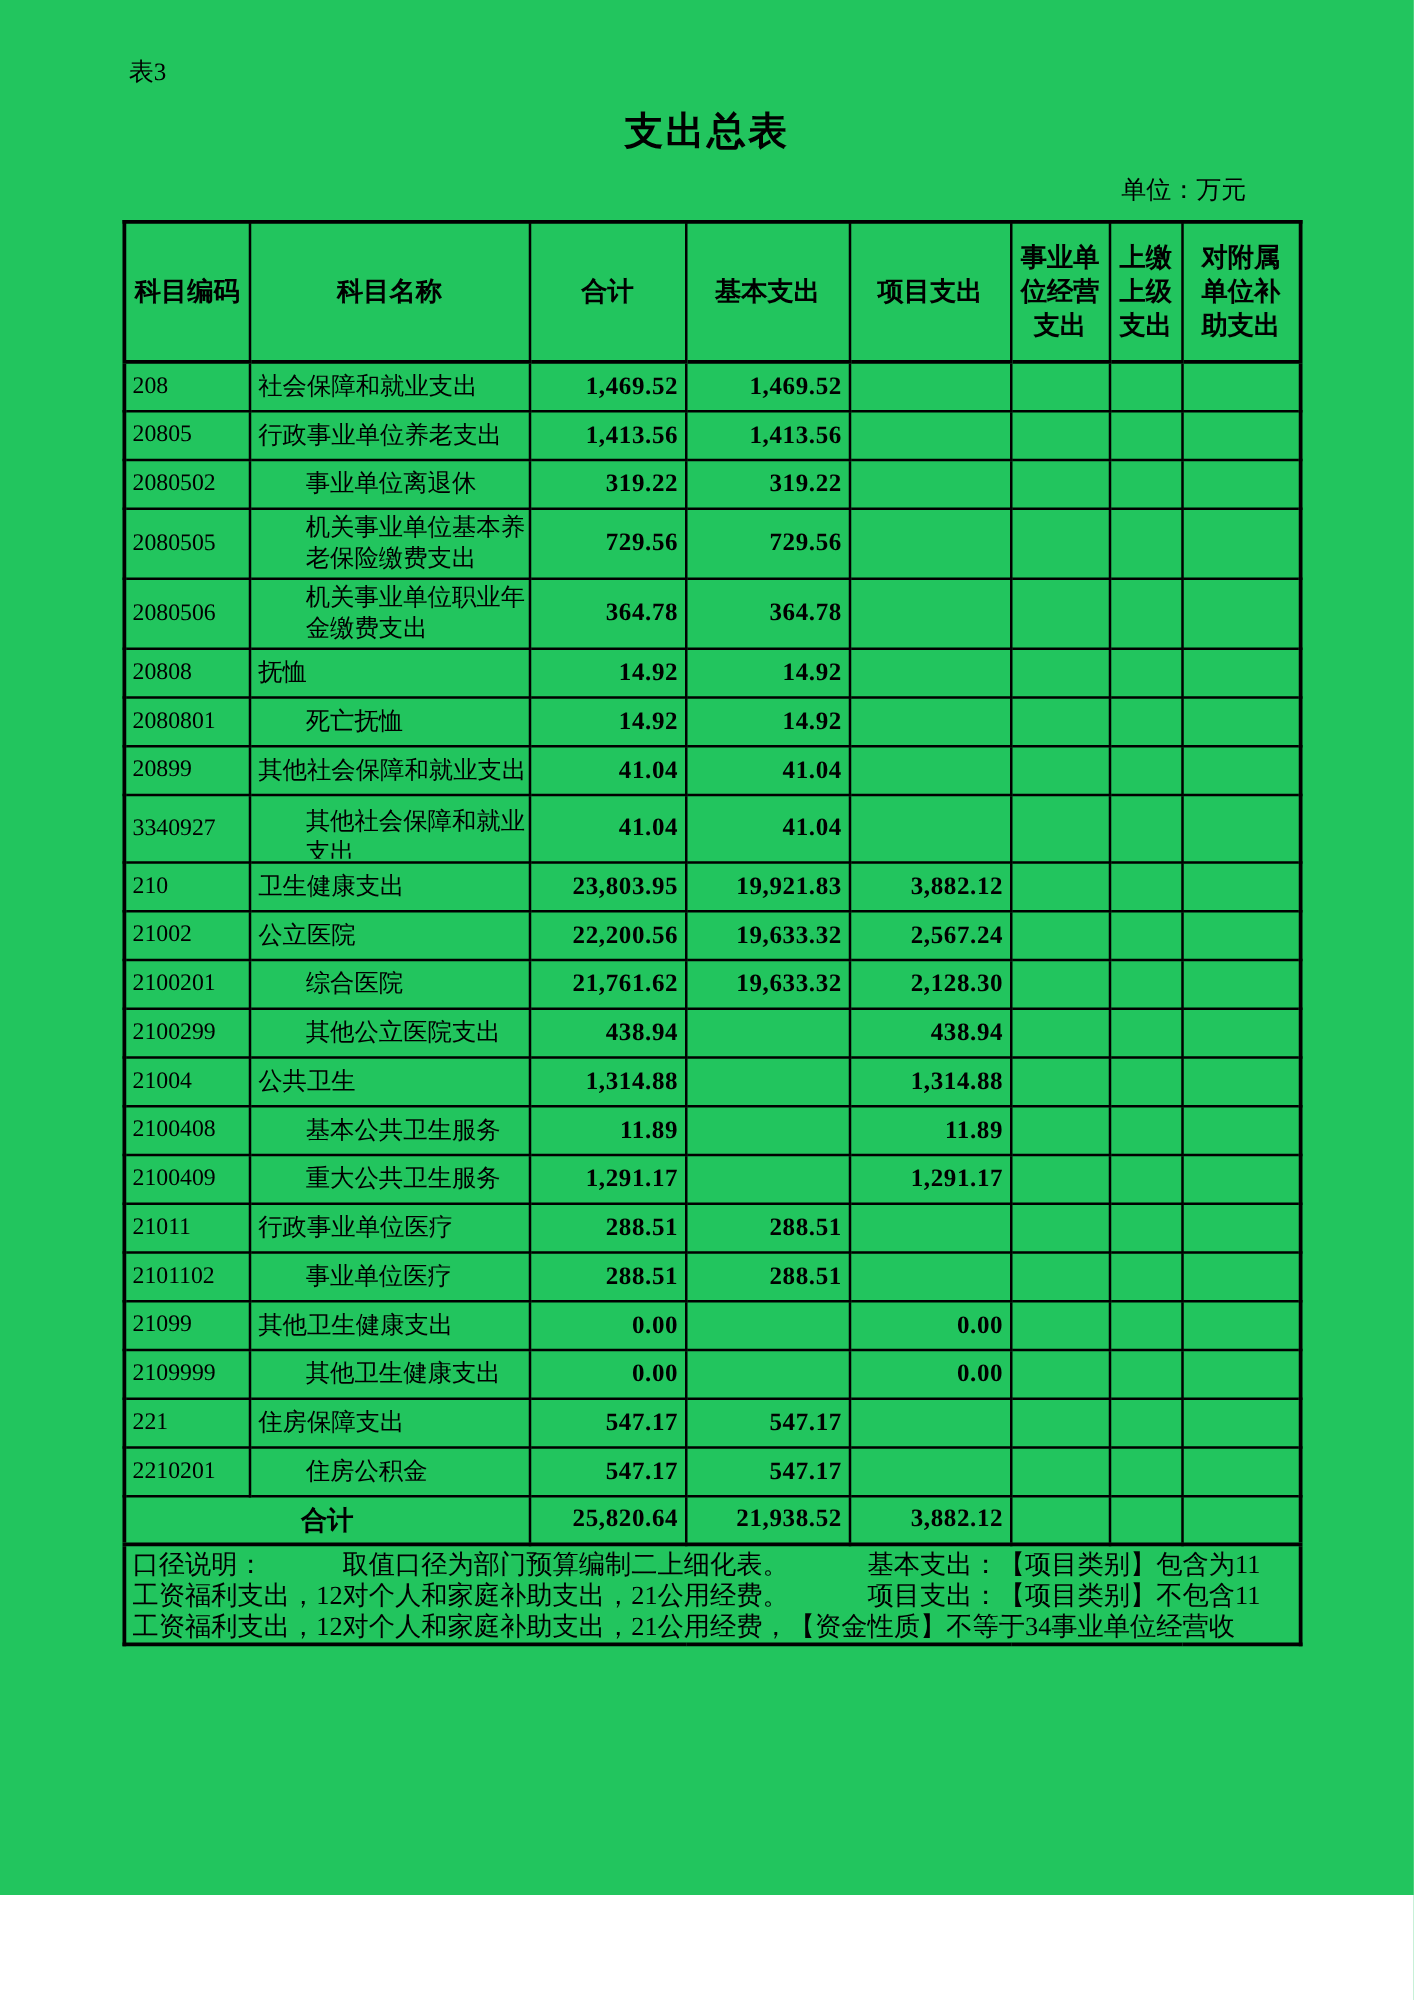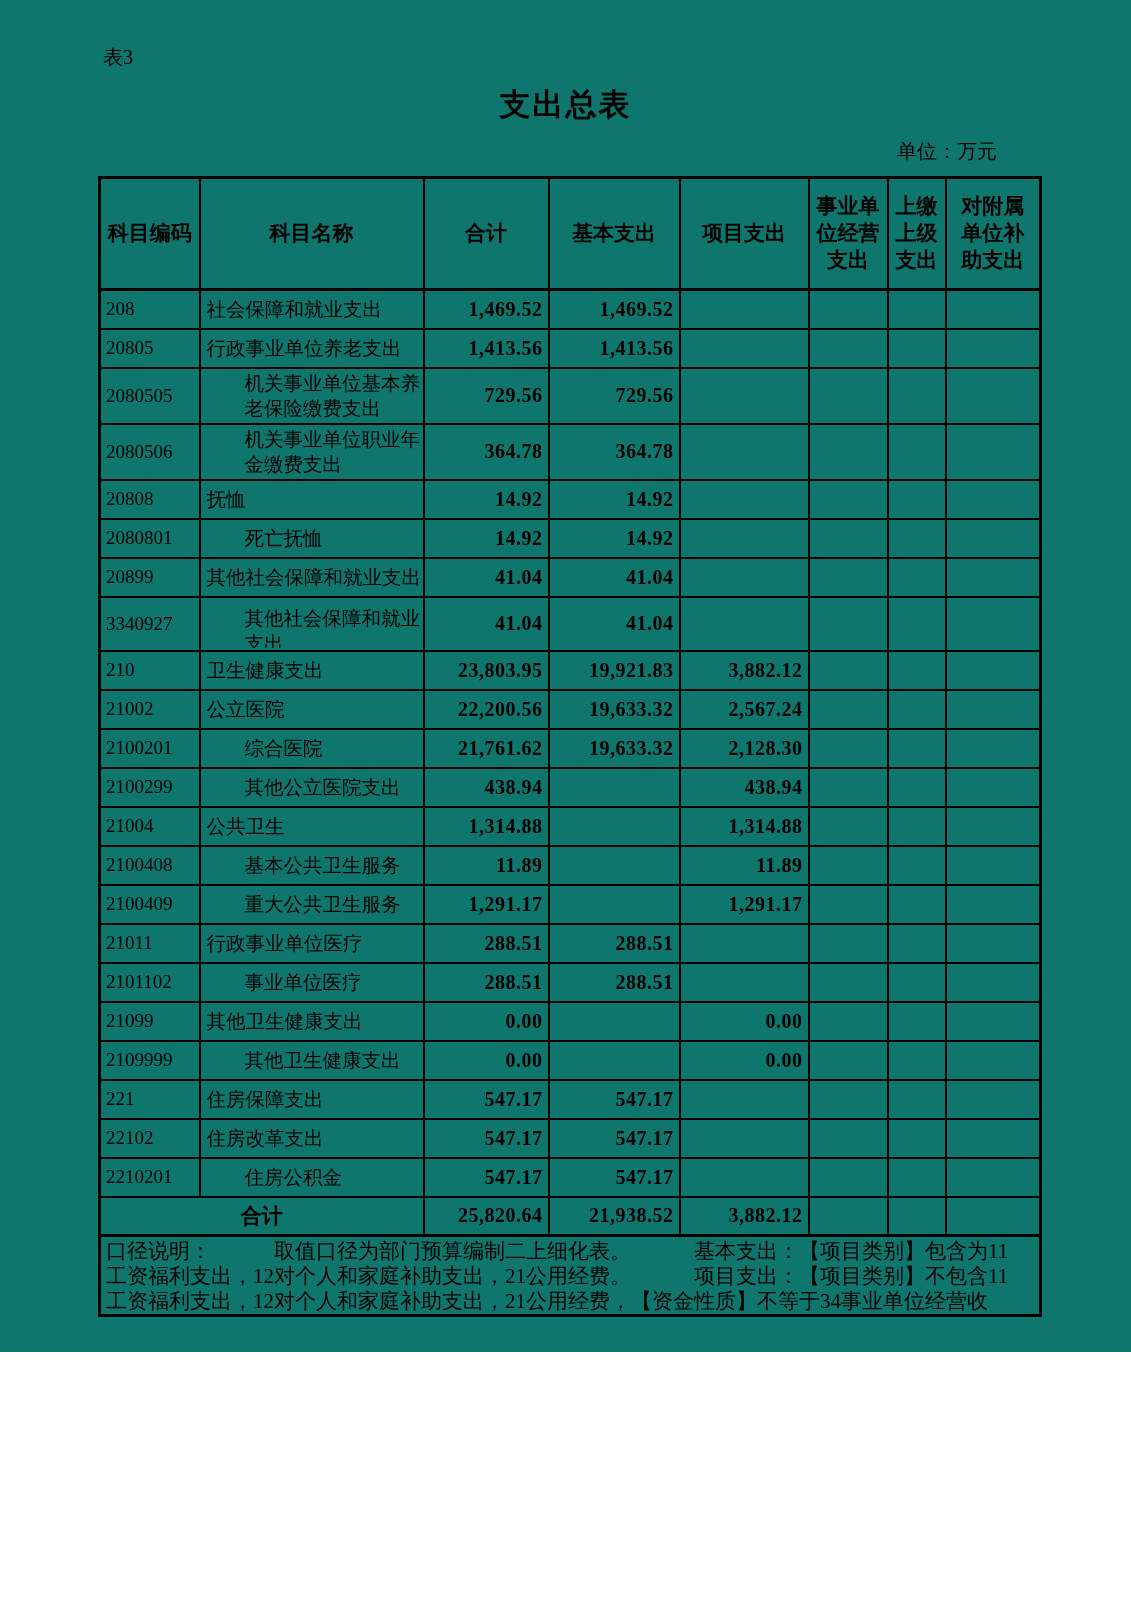--- a/index.html
+++ b/index.html
@@ -1,21 +1,21 @@
 <!DOCTYPE html>
 <html><head>
 <meta charset="utf-8">
 <style>
   html,body{margin:0;padding:0;}
   body{
     width:1131px;height:1600px;background:#ffffff;
     font-family:"Liberation Serif","DejaVu Serif",serif;
     color:#000;
   }
-  .sheet{position:relative;width:1131px;height:1352px;background:#0f766e;overflow:hidden;}
+  .sheet{position:relative;width:1131px;height:1516px;background:#22c55e;overflow:hidden;}
 
   .corner-label{position:absolute;left:103px;top:44px;font-size:20px;}
   .doc-title{
     position:absolute;left:0;top:84px;width:1131px;text-align:center;
     font-family:"Liberation Sans","DejaVu Sans",sans-serif;
     font-size:31px;font-weight:bold;letter-spacing:2px;
   }
   .unit-label{position:absolute;left:98px;top:138px;width:899px;text-align:right;font-size:20px;}
 
   table.budget{
@@ -112,20 +112,30 @@
           <td class="code">20805</td>
           <td class="name">行政事业单位养老支出</td>
           <td class="num">1,413.56</td>
           <td class="num">1,413.56</td>
           <td class="num"></td>
           <td class="num"></td>
           <td class="num"></td>
           <td class="num"></td>
         </tr>
         <tr>
+          <td class="code">2080502</td>
+          <td class="name ind">事业单位离退休</td>
+          <td class="num">319.22</td>
+          <td class="num">319.22</td>
+          <td class="num"></td>
+          <td class="num"></td>
+          <td class="num"></td>
+          <td class="num"></td>
+        </tr>
+        <tr>
           <td class="code">2080505</td>
           <td class="name ind">机关事业单位基本养老保险缴费支出</td>
           <td class="num">729.56</td>
           <td class="num">729.56</td>
           <td class="num"></td>
           <td class="num"></td>
           <td class="num"></td>
           <td class="num"></td>
         </tr>
         <tr>
@@ -286,30 +296,20 @@
           <td class="num">0.00</td>
           <td class="num"></td>
           <td class="num">0.00</td>
           <td class="num"></td>
           <td class="num"></td>
           <td class="num"></td>
         </tr>
         <tr>
           <td class="code">221</td>
           <td class="name">住房保障支出</td>
-          <td class="num">547.17</td>
-          <td class="num">547.17</td>
-          <td class="num"></td>
-          <td class="num"></td>
-          <td class="num"></td>
-          <td class="num"></td>
-        </tr>
-        <tr>
-          <td class="code">22102</td>
-          <td class="name">住房改革支出</td>
           <td class="num">547.17</td>
           <td class="num">547.17</td>
           <td class="num"></td>
           <td class="num"></td>
           <td class="num"></td>
           <td class="num"></td>
         </tr>
         <tr>
           <td class="code">2210201</td>
           <td class="name ind">住房公积金</td>

